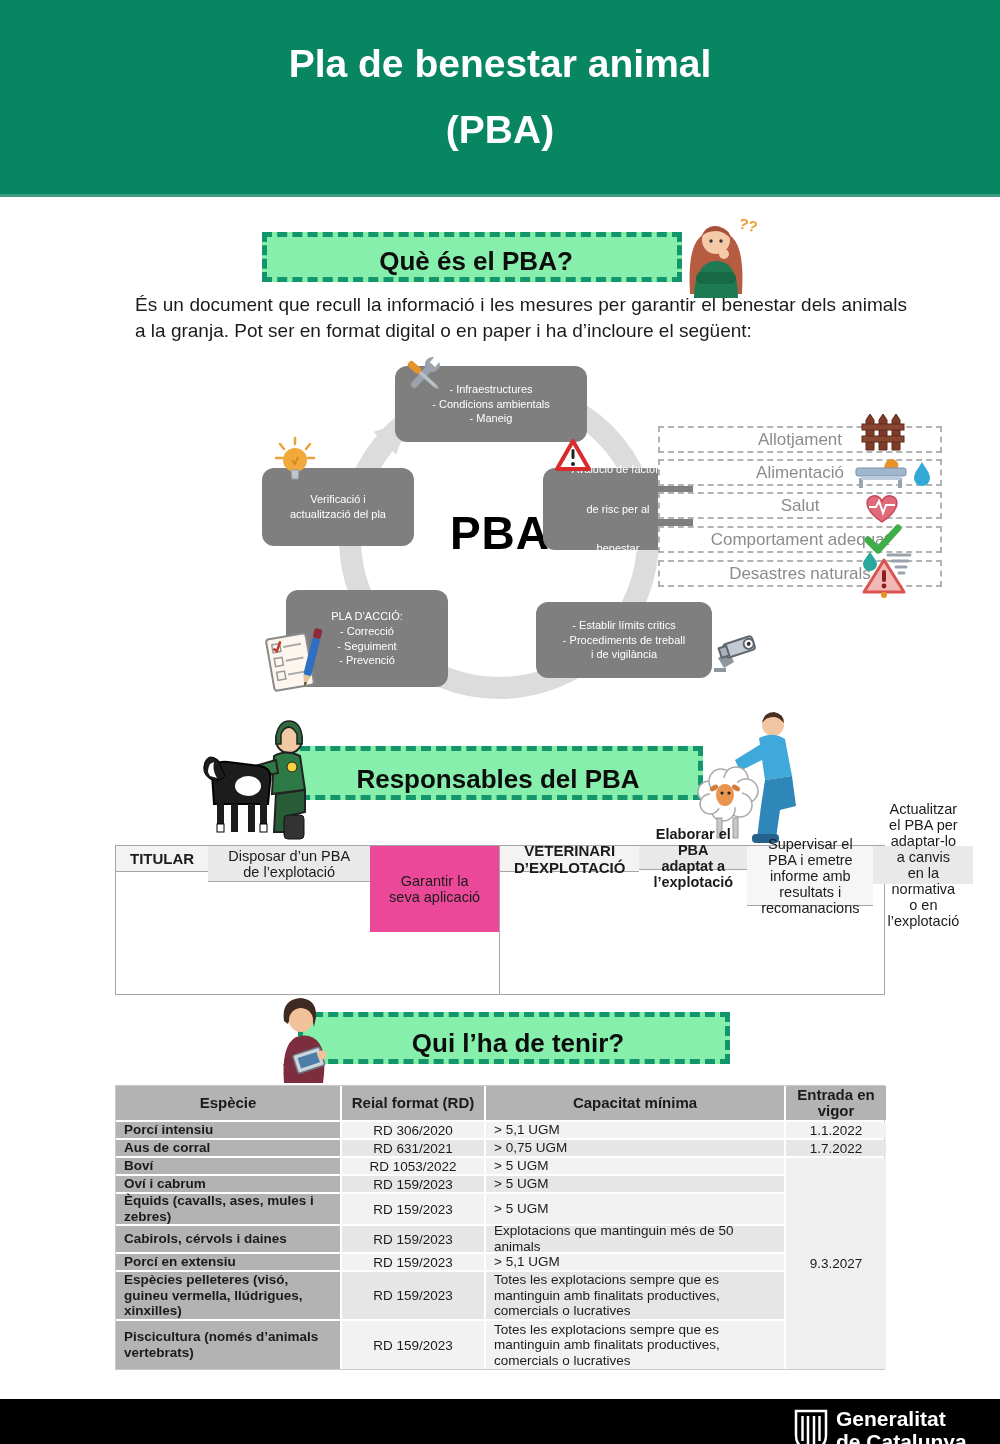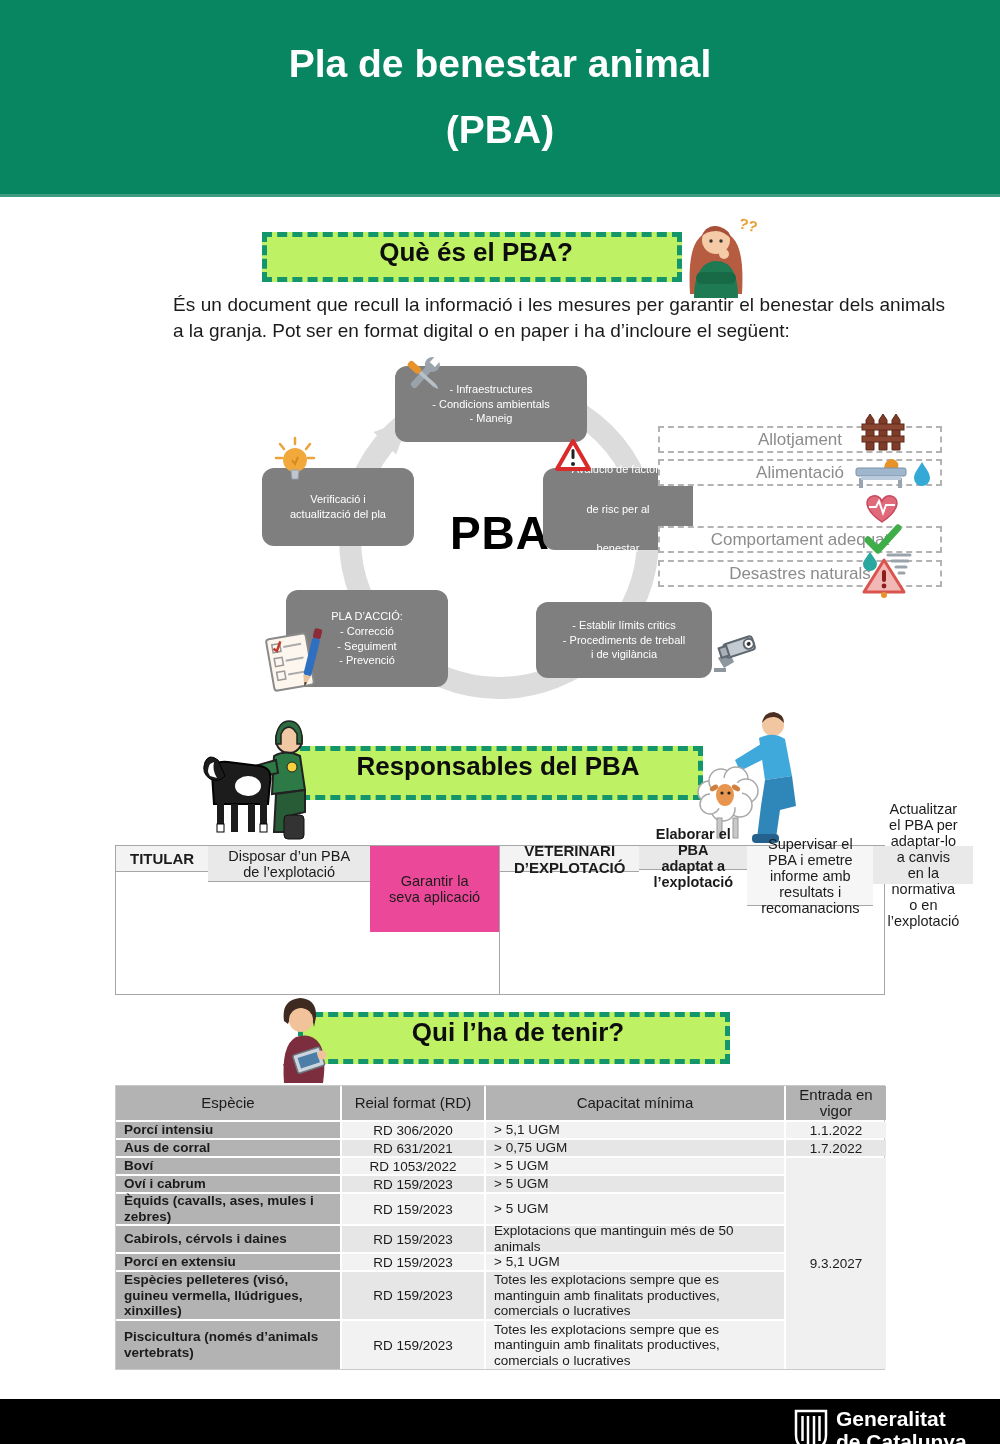--- a/index.html
+++ b/index.html
@@ -9,26 +9,26 @@
   
   .hdr { position:absolute; left:0; top:0; width:1000px; height:197px; background:#088561;
          display:flex; flex-direction:column; align-items:center; justify-content:center;
          border-bottom:3px solid #3f9c82;gap:20px; }
   .hdr .t { color:#fff; font-weight:bold; font-size:39px; line-height:1.18; text-align:center; }
   .ftr { position:absolute; left:0; top:1383px; width:1000px; height:61px; background:#000000;margin-top:16px; }
   .ftr .logo { position:absolute; left:793px; top:9px; }
   .ftr .org { position:absolute; left:836px; top:8px; color:#fff; font-weight:bold; font-size:21px; line-height:1.1; }
 
   
-  .dashbox { position:absolute; border:5px dashed #14966C; background:#bef264;
-             display:flex; align-items:flex-start; justify-content:center;padding-left:8px; }
+  .dashbox { position:absolute; border:5px dashed #14966C; background:#86efac;
+             display:flex; align-items:flex-end; justify-content:center;padding-left:8px; }
   .dashbox .h { font-weight:bold; font-size:26px; color:#0d0d0d; }
 
   .para { position:absolute; left:135px; top:292px; width:772px; font-size:19px; color:#1b1b1b;
-          line-height:1.38; text-align:justify;margin-left:38px; }
+          line-height:1.38; text-align:justify; }
 
   
   .ring { position:absolute; left:297px; top:370px; }
   .pba { position:absolute; left:430px; top:506px; width:140px; text-align:center;
          font-size:46px; font-weight:800; color:#000; letter-spacing:1px; }
   .node { position:absolute; background:#7f7f7f; border-radius:12px; color:#fff; font-size:11px;
           line-height:1.32; display:flex; flex-direction:column; justify-content:center;
           align-items:center; text-align:center; padding:4px 6px; }
   .icon-abs { position:absolute; }
 
@@ -45,21 +45,21 @@
            border-bottom:1px solid #A6A6A6; padding:2px 14px; }
   .t1 .c:last-child { border-bottom:none; }
   .t1 .hd { font-weight:bold; font-size:15px; background:#f3f3f3; }
   .t1 .bold { font-weight:bold; }
 
   
   .t2 { position:absolute; left:115px; top:1085px; width:770px; display:grid;
         grid-template-columns:224px 142px 298px 100px;
         grid-template-rows:34px 16px 16px 16px 16px 30px 26px 16px 47px 48px;
         gap:2px; background:#fff; border:1px solid #c9c9c9; font-size:13.5px; color:#1b1b1b; }
-  .t2 .th { background:#b3b3b3; font-weight:normal; font-size:15px; display:flex; align-items:center;
+  .t2 .th { background:#b3b3b3; font-weight:bold; font-size:15px; display:flex; align-items:center;
             justify-content:center; text-align:center; line-height:1.1; }
   .t2 .sp { background:#b3b3b3; font-weight:bold; display:flex; align-items:center;
             padding:1px 8px; line-height:1.15; }
   .t2 .rd { display:flex; align-items:center; justify-content:center; }
   .t2 .cap { display:flex; align-items:center; padding:1px 8px; line-height:1.16; }
   .t2 .vg { display:flex; align-items:center; justify-content:center; }
   .t2 .rA { background:#f2f2f2; } .t2 .rB { background:#e6e6e6; }
   .t2 .merged { grid-column:4; grid-row:4 / 11; background:#f0f0f0; display:flex;
                 align-items:center; justify-content:center; }
 </style>
@@ -202,20 +202,23 @@
     <rect x="5" y="22" width="4" height="10" fill="#98A4B0"></rect>
     <rect x="44" y="22" width="4" height="10" fill="#98A4B0"></rect>
     <path d="M30 12 Q31 3 39 3 Q46 6 44 12 Z" fill="#E8922A"></path>
     <rect x="2" y="12" width="50" height="8" rx="2" fill="#9FB6CC" stroke="#7A93A8"></rect>
     <rect x="7" y="20" width="40" height="4" fill="#B9CBDC"></rect>
   </svg>
   <svg class="icon-abs" style="left:913px; top:461px;" width="18" height="26" viewBox="0 0 18 26">
     <path d="M9 1 C13 8 17 12 17 17 A8 8 0 1 1 1 17 C1 12 5 8 9 1 Z" fill="#35A9D6"></path>
   </svg>
 
+  <div class="aspect" style="top:492px;">
+    <span>Salut</span>
+  </div>
   <svg class="icon-abs" style="left:862px; top:492px;" width="40" height="32" viewBox="0 0 40 32">
     <path d="M20 30 C2 18 2 6 11 4 C17 3 20 8 20 10 C20 8 23 3 29 4 C38 6 38 18 20 30 Z" fill="#E06A7A" stroke="#C64B5E" stroke-width="1.5"></path>
     <polyline points="7,15 14,15 17,9 21,21 24,13 33,13" fill="none" stroke="#fff" stroke-width="2"></polyline>
   </svg>
 
   <div class="aspect" style="top:526px;">
     <span>Comportament adequat</span>
   </div>
   <svg class="icon-abs" style="left:864px; top:524px;" width="38" height="30" viewBox="0 0 38 30">
     <polyline points="4,16 14,26 34,4" fill="none" stroke="#3FAE49" stroke-width="7" stroke-linecap="round" stroke-linejoin="round"></polyline>

